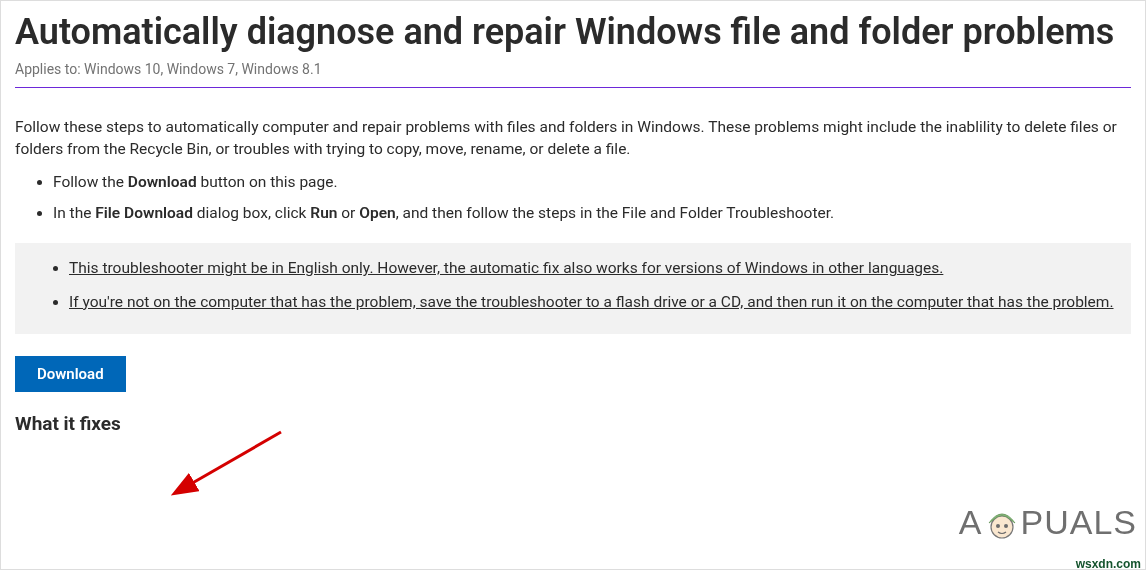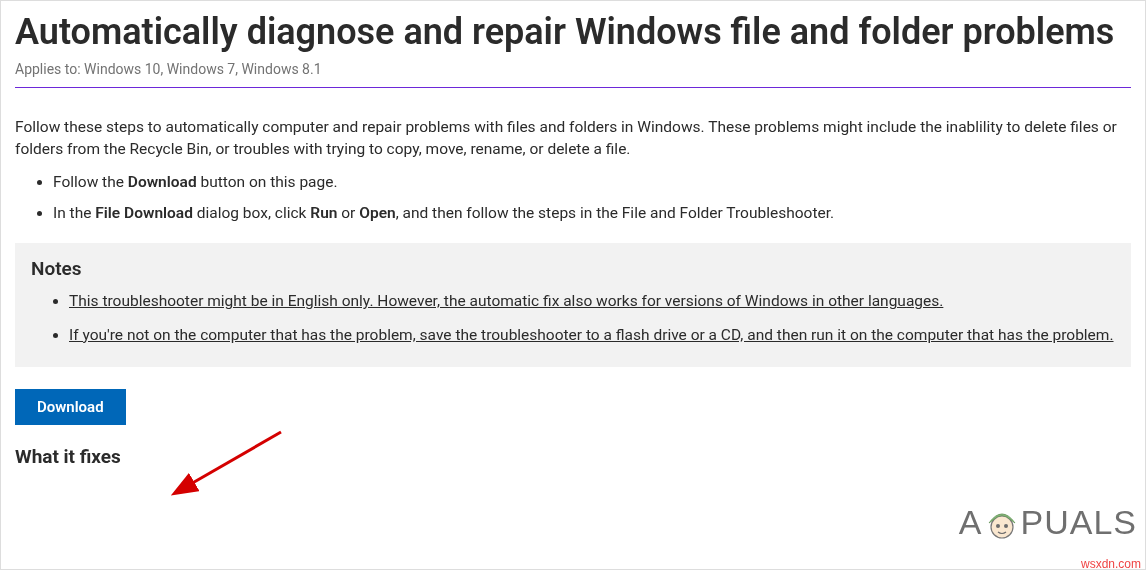--- a/index.html
+++ b/index.html
@@ -114,22 +114,23 @@
       width: 42px;
       height: 42px;
       position: relative;
       margin: 0 -2px;
     }
     .site-credit {
       position: absolute;
       right: 4px;
       bottom: -2px;
       font-size: 12px;
-      color: #ef4444;
+      color: #14532d;
       font-family: Arial, sans-serif;
+      font-weight: bold;
     }
   </style>
 </head>
 <body>
 
 <div class="container">
   <h1 class="page-title">Automatically diagnose and repair Windows file and folder problems</h1>
   <div class="applies-to">Applies to: Windows 10, Windows 7, Windows 8.1</div>
 
   <p class="intro">Follow these steps to automatically computer and repair problems with files and folders in Windows. These problems might include the inablility to delete files or folders from the Recycle Bin, or troubles with trying to copy, move, rename, or delete a file.</p>
@@ -137,21 +138,20 @@
   <ul class="steps">
     <li>
       <span>Follow the </span><span class="bold">Download</span><span> button on this page.</span>
     </li>
     <li>
       <span>In the </span><span class="bold">File Download</span><span> dialog box, click </span><span class="bold">Run</span><span> or </span><span class="bold">Open</span><span>, and then follow the steps in the File and Folder Troubleshooter.</span>
     </li>
   </ul>
 
   <div class="notes-box">
-    <div class="notes-title">Notes</div>
     <ul class="notes-list">
       <li>This troubleshooter might be in English only. However, the automatic fix also works for versions of Windows in other languages.</li>
       <li>If you're not on the computer that has the problem, save the troubleshooter to a flash drive or a CD, and then run it on the computer that has the problem.</li>
     </ul>
   </div>
 
   <button class="download-btn">Download</button>
 
   <h2 class="section-heading">What it fixes</h2>
 </div>

